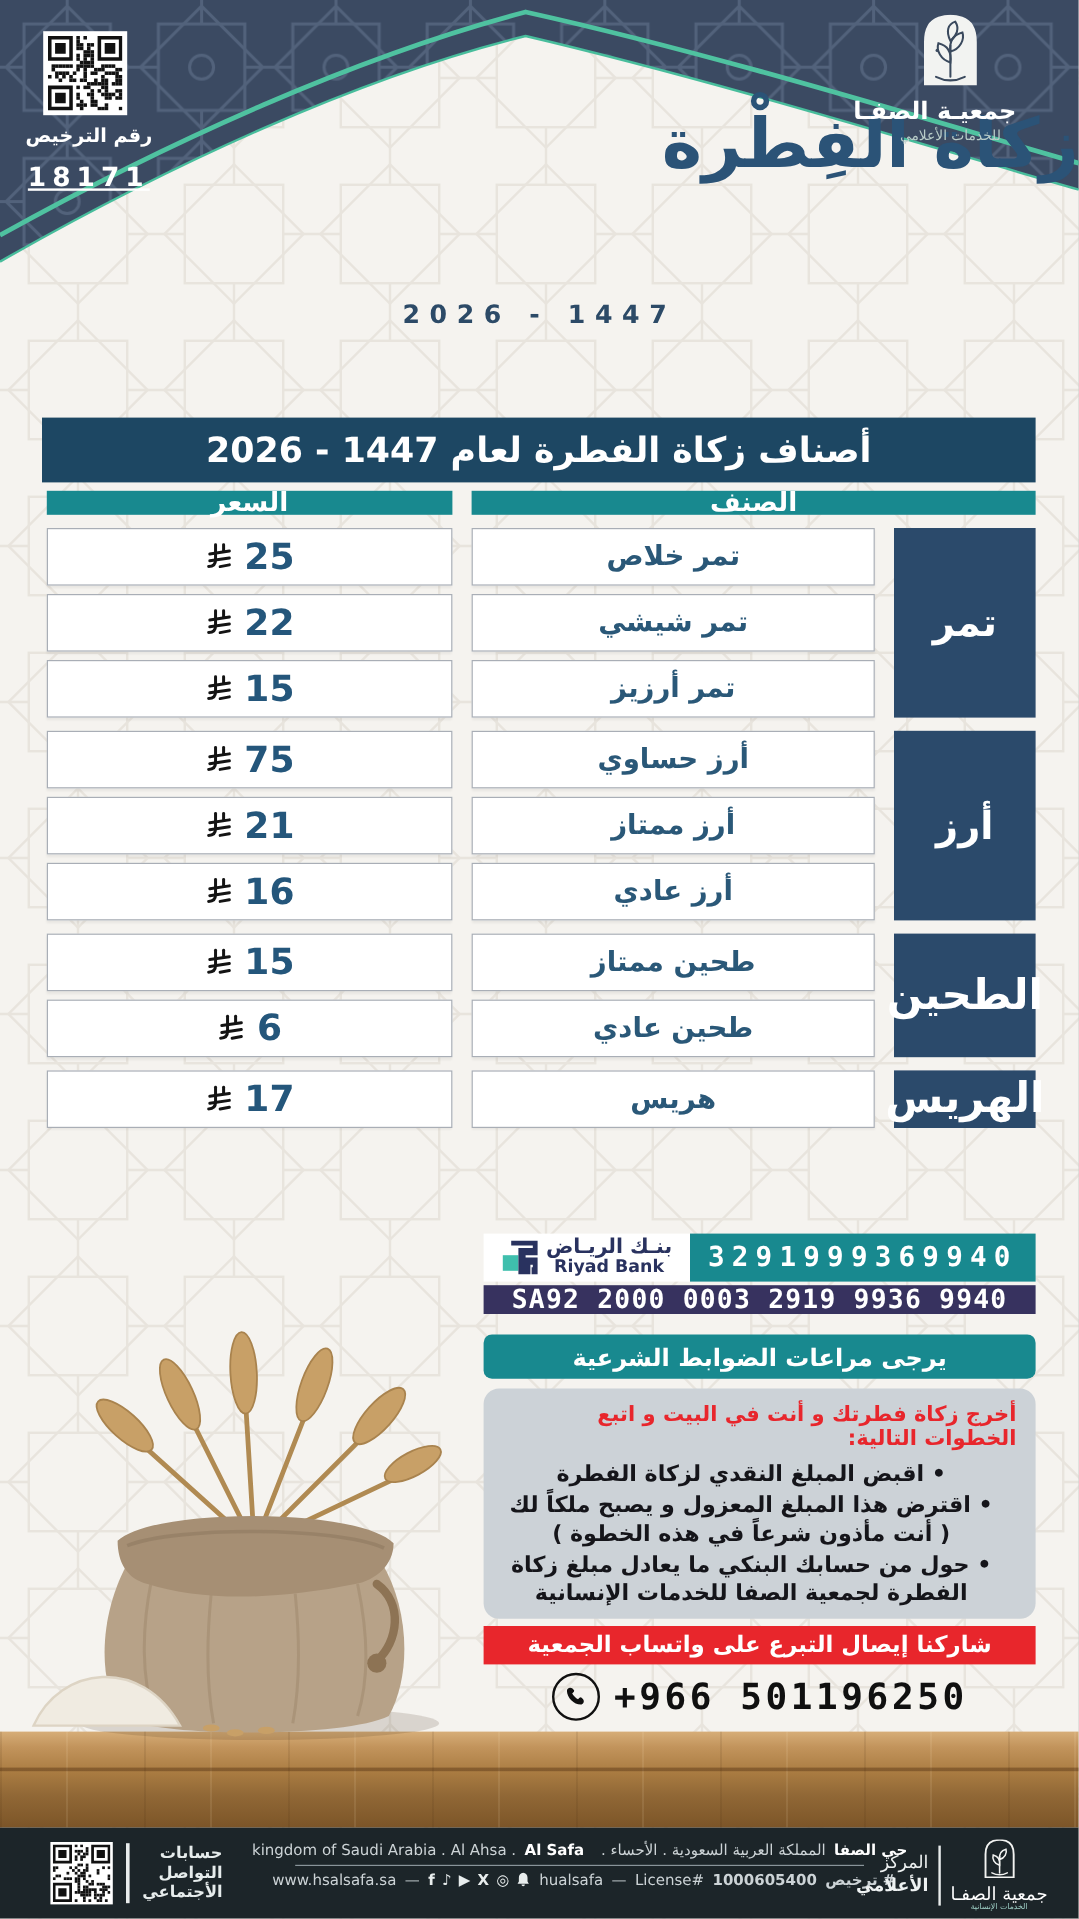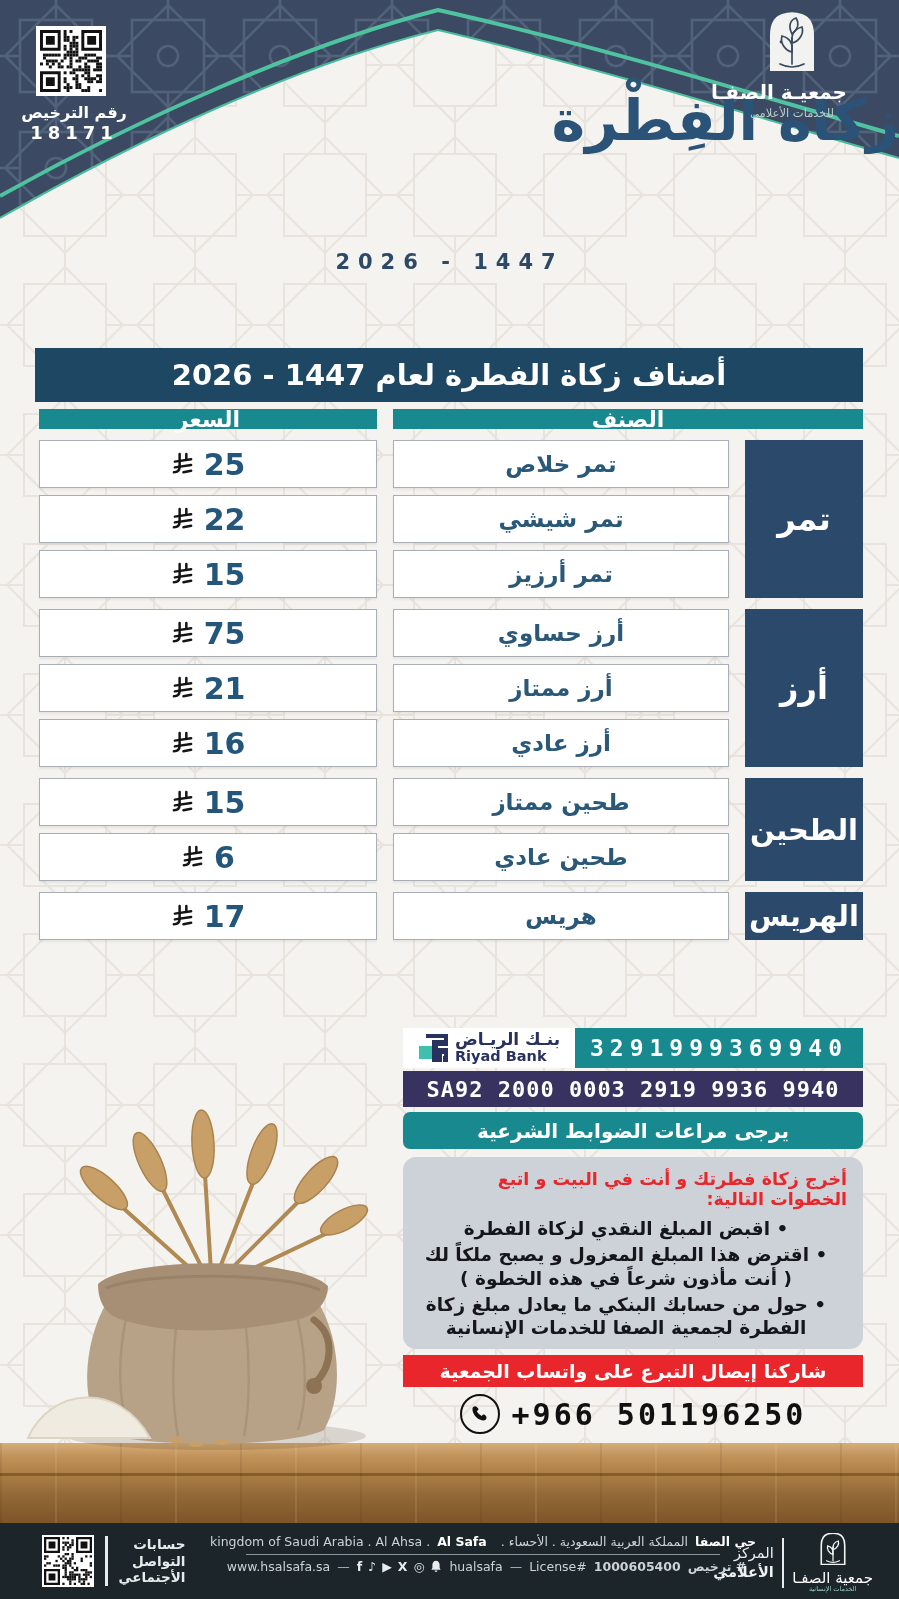--- a/index.html
+++ b/index.html
@@ -8,57 +8,57 @@
   .layer{position:absolute;inset:0;}
   .z0{z-index:0}
   .flexc{display:flex;align-items:center;justify-content:center;}
 
   
   .hdr-svg{position:absolute;top:0;left:0;z-index:1;}
   .qr-box{position:absolute;left:36px;top:26px;width:70px;height:70px;background:#fff;padding:4px;z-index:3;box-sizing:border-box;}
   .qr{width:100%;height:100%;display:block;background:#fff;}
   .license{position:absolute;left:18px;top:103px;width:112px;text-align:center;color:#fff;z-index:3;font-weight:bold;}
   .license .lbl{font-size:16px;}
-  .license .num{font-size:18px;letter-spacing:5px;direction:ltr;margin-top:0;}
+  .license .num{font-size:22px;letter-spacing:5px;direction:ltr;margin-top:14px;text-decoration:underline;}
   .org{position:absolute;right:52px;top:12px;width:110px;text-align:center;z-index:3;}
   .org .name{color:#fff;font-weight:bold;font-size:20px;margin-top:4px;white-space:nowrap;}
   .org .sub{color:#b9cdc9;font-size:11.5px;margin-top:2px;white-space:nowrap;}
   .callig{position:absolute;top:78px;left:0;right:0;text-align:right;z-index:2;
     color:#2b5377;font-size:57px;font-weight:bold;line-height:1.5;}
   .years{position:absolute;top:250px;left:0;right:0;text-align:center;z-index:2;direction:ltr;
     color:#2c4a67;font-size:21px;font-weight:bold;letter-spacing:8px;}
 
   
   .table{position:absolute;top:348px;right:36px;width:828px;z-index:2;}
   .tbl-title{height:54px;background:#1d4763;color:#fff;font-size:29px;font-weight:bold;}
   .grid{display:grid;grid-template-columns:118px 336px 338px;column-gap:16px;}
   .tbl-head{margin-top:7px;}
   .cell-head{background:#18898f;color:#fff;height:20px;font-size:22px;font-weight:bold;}
   .head-item{grid-column:1 / span 2;}
   .head-price{grid-column:3;}
   .group{row-gap:7px;margin-top:11px;}
   .group:first-of-type{margin-top:7px;}
   .cat{grid-column:1;background:#2b4a6b;color:#fff;font-weight:bold;font-size:32px;}
-  .cat.small{font-size:29px;}
+  .cat.small{font-size:35px;}
   .span3{grid-row:1 / span 3}.span2{grid-row:1 / span 2}.span1{grid-row:1}
   .box{background:#fff;border:1.6px solid #a9aeb6;height:48px;box-sizing:border-box;box-shadow:0 2px 2px rgba(0,0,0,.06);}
   .item{grid-column:2;color:#2a5878;font-size:23px;font-weight:bold;}
   .price{grid-column:3;color:#24567b;font-size:30px;font-weight:bold;direction:ltr;gap:10px;}
   .riyal{width:23px;height:25px;}
 
   
   .bank{position:absolute;top:1028px;left:403px;width:460px;z-index:2;direction:ltr;}
   .bank-top{display:flex;height:40px;}
   .bank-logo{width:172px;background:#fff;display:flex;align-items:center;justify-content:center;gap:7px;}
-  .bank-name{text-align:left;line-height:1.05;}
+  .bank-name{text-align:center;line-height:1.05;}
   .bank-name .ar{color:#29325f;font-weight:bold;font-size:17px;}
   .bank-name .en{color:#29325f;font-size:14.5px;font-weight:bold;}
   .bank-acct{flex:1;background:#18898f;color:#fff;font-family:"DejaVu Sans Mono",monospace;
     font-size:23px;font-weight:bold;letter-spacing:6px;}
-  .bank-iban{margin-top:3px;height:36px;background:#37325f;color:#fff;font-family:"DejaVu Sans Mono",monospace;
+  .bank-iban{margin-top:3px;height:24px;background:#37325f;color:#fff;font-family:"DejaVu Sans Mono",monospace;
     font-size:22px;font-weight:bold;letter-spacing:1px;}
   .sharia{position:absolute;top:1112px;left:403px;width:460px;height:37px;background:#18898f;border-radius:7px;
     color:#fff;font-size:20px;font-weight:bold;z-index:2;}
 
   
   .instr{position:absolute;top:1157px;left:403px;width:460px;height:192px;background:#ccd2d7;border-radius:13px;
     padding:12px 16px 8px;box-sizing:border-box;z-index:2;}
   .instr-h{color:#e8262c;font-size:17.5px;font-weight:bold;text-align:right;}
   .instr ul{margin:8px 2px 0;padding:0 14px 0 0;list-style:none;}
   .instr li{color:#15151a;font-size:18.5px;font-weight:bold;line-height:1.26;margin-bottom:3px;text-align:center;}

